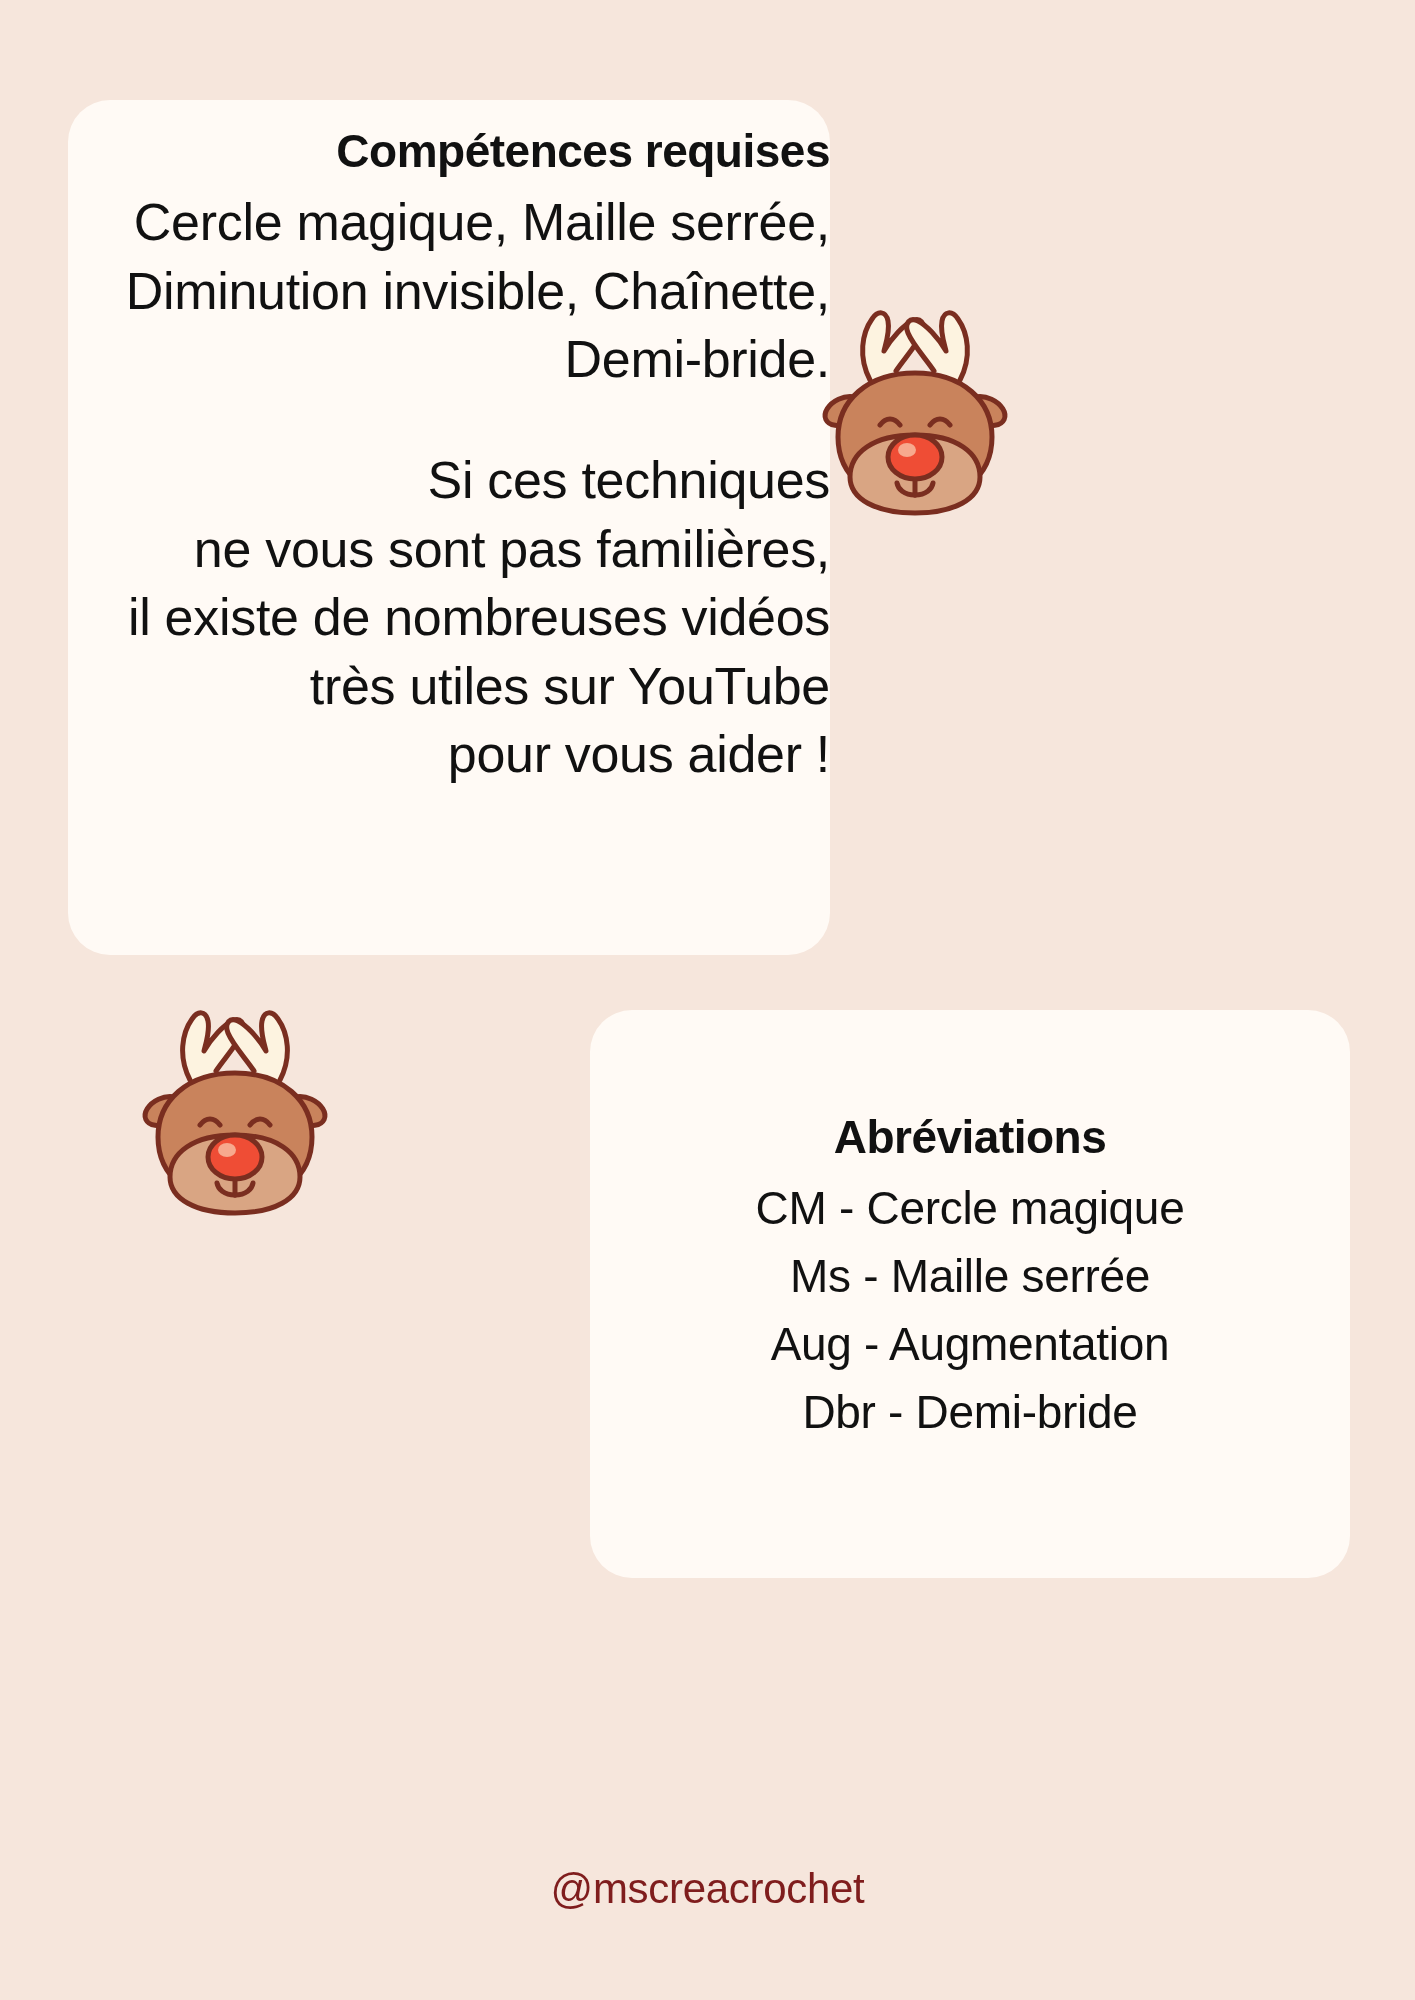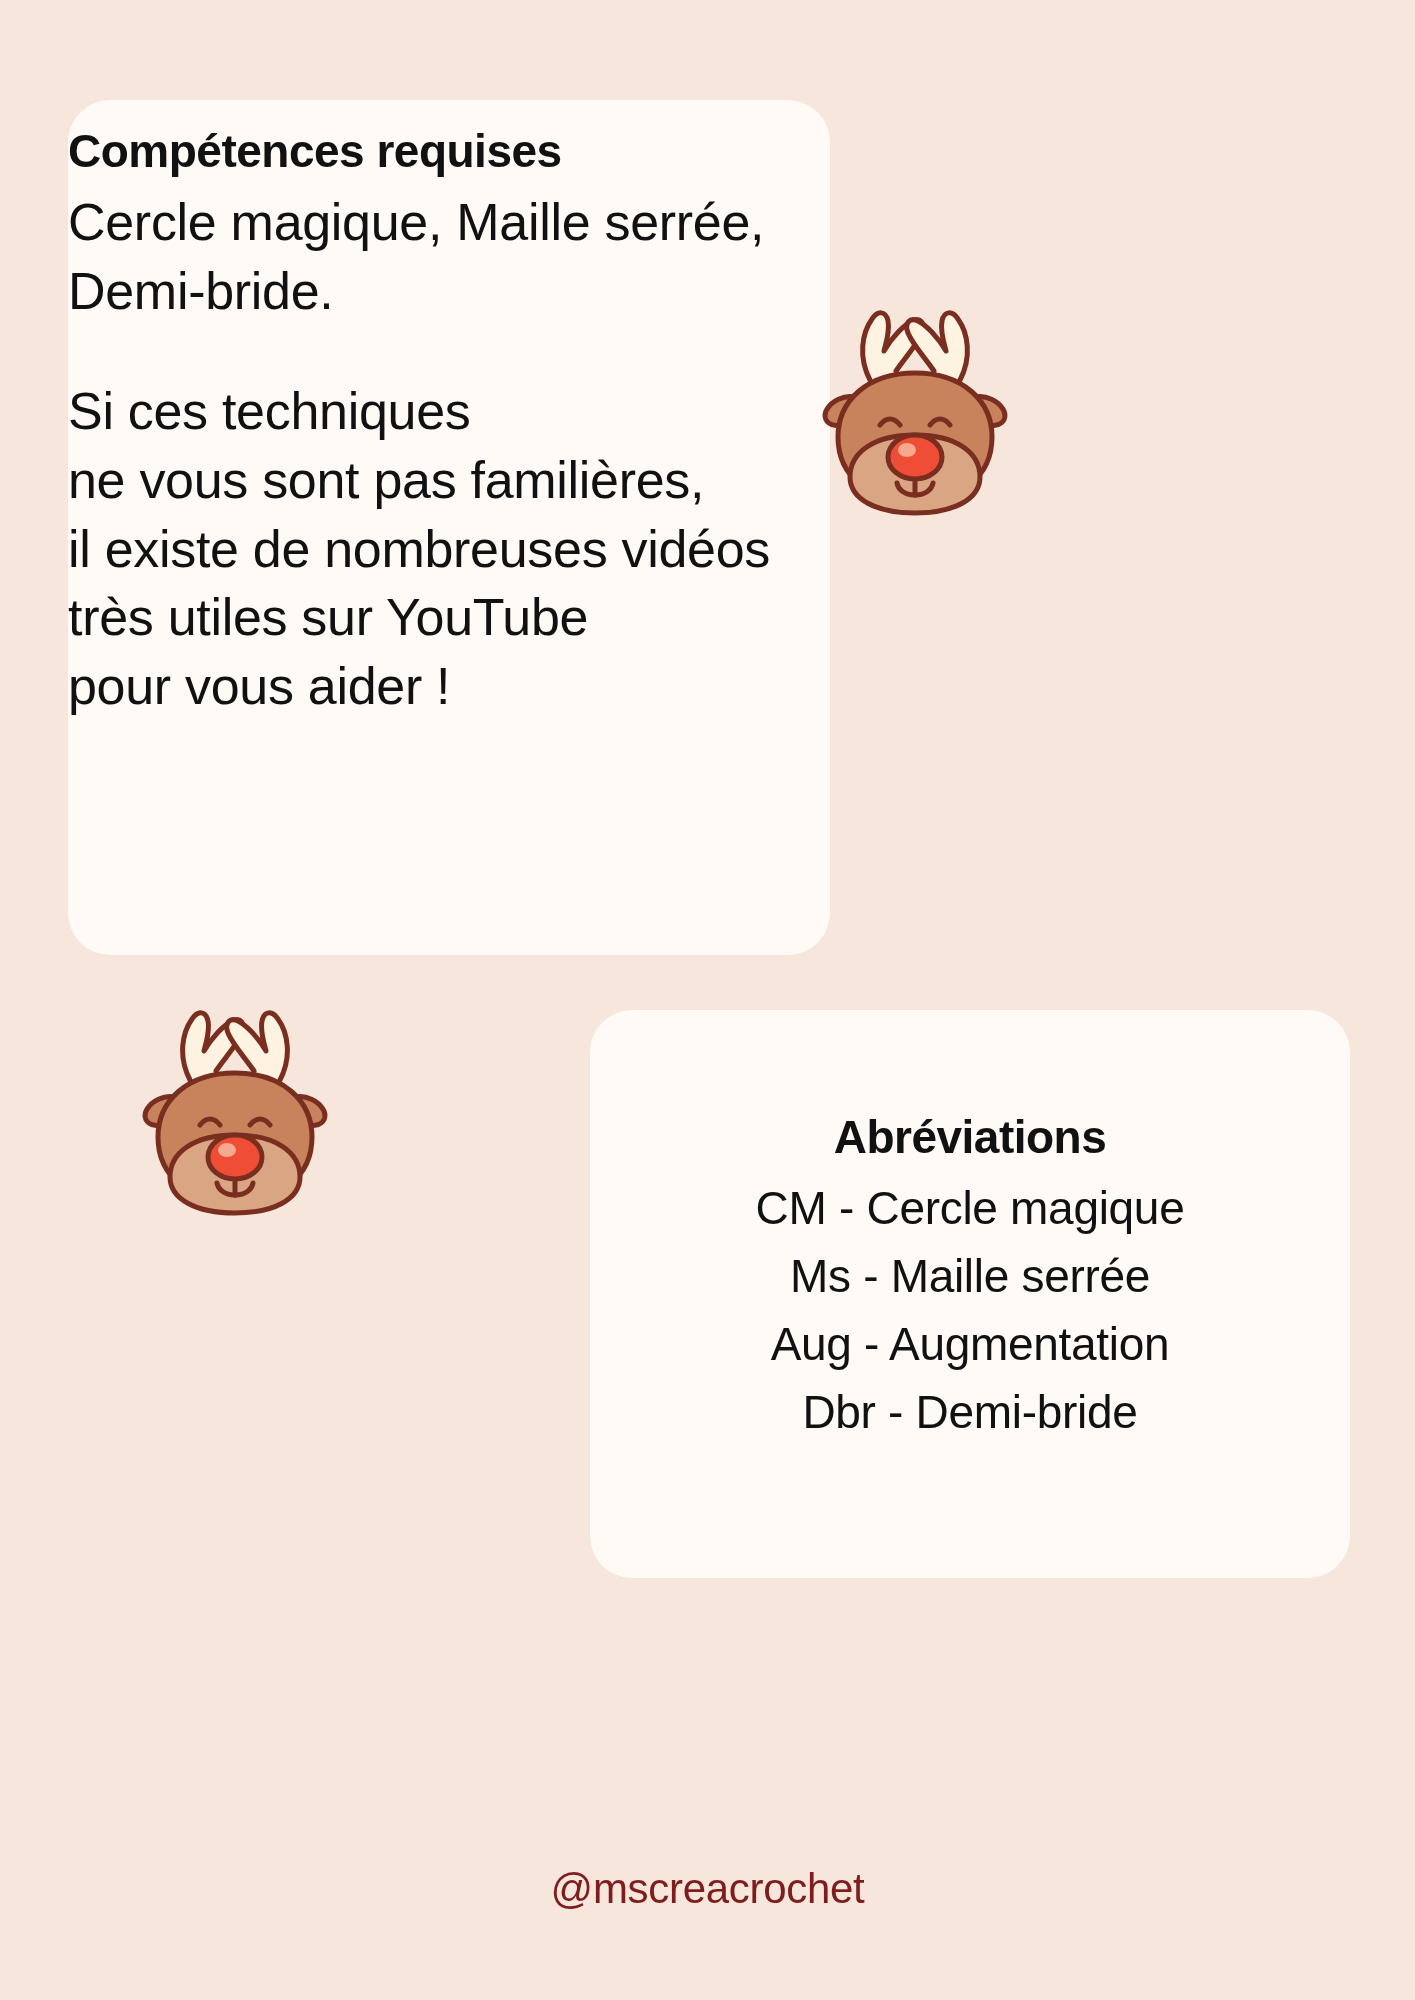--- a/index.html
+++ b/index.html
@@ -26,21 +26,21 @@
     background: #fffaf5;
     border-radius: 42px;
   }
   #card-skills {
     left: 68px;
     top: 100px;
     width: 762px;
     height: 855px;
     display: flex;
     flex-direction: column;
-    align-items: flex-start;
+    align-items: flex-end;
     padding-top: 24px;
     box-sizing: border-box;
   }
   #card-abbr {
     left: 590px;
     top: 1010px;
     width: 760px;
     height: 568px;
     display: flex;
     flex-direction: column;
@@ -107,20 +107,21 @@
   }
 </style>
 </head>
 <body>
 
 <div class="page">
 
   <div class="card" id="card-skills">
     <div class="card-title">Compétences requises</div>
     <div class="card-line">Cercle magique, Maille serrée,</div>
+    <div class="card-line">Diminution invisible, Chaînette,</div>
     <div class="card-line">Demi-bride.</div>
     <div class="spacer"></div>
     <div class="card-line">Si ces techniques</div>
     <div class="card-line">ne vous sont pas familières,</div>
     <div class="card-line">il existe de nombreuses vidéos</div>
     <div class="card-line">très utiles sur YouTube</div>
     <div class="card-line">pour vous aider !</div>
   </div>
 
   <div class="card" id="card-abbr">

